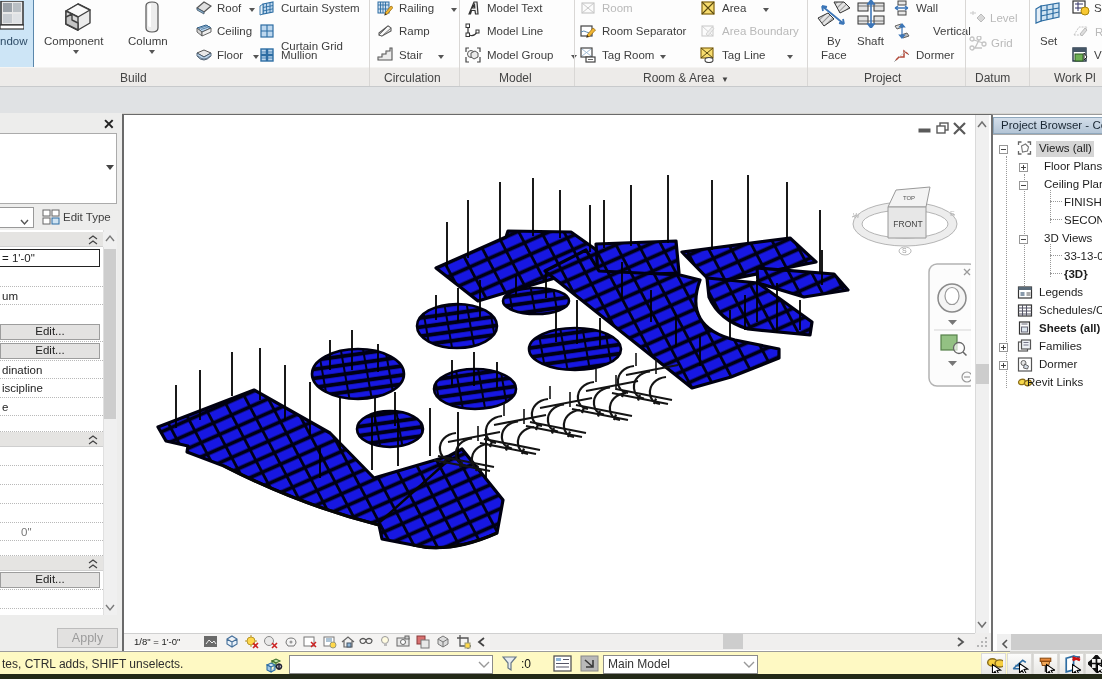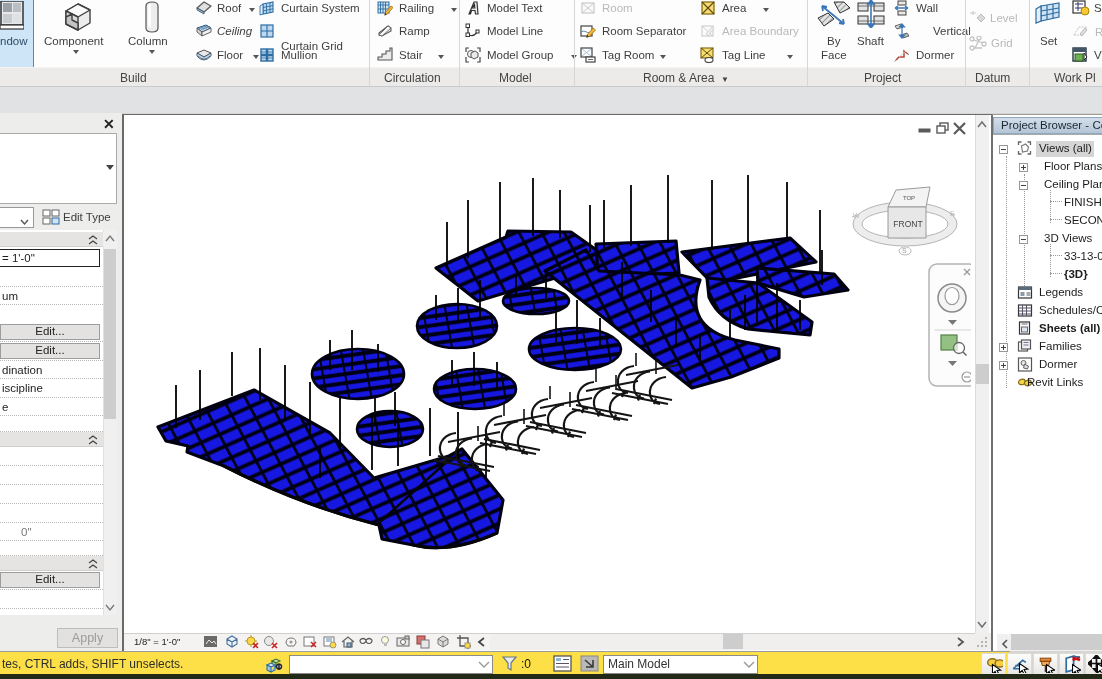--- a/index.html
+++ b/index.html
@@ -21,21 +21,21 @@
   .prow { position:absolute; left:0; width:103px; border-bottom:1px dotted #b9b9b9; background:#fff; }
   .ptext { position:absolute; font-size:11.5px; color:#1d1d1d; top:3px; }
   .sect { position:absolute; left:0; width:103px; height:15px; background:#e5e4e2; border-bottom:1px solid #cfcfcf; }
   .editbtn { position:absolute; background:#e3e2e1; border:1px solid #9d9d9d; font-size:11.5px; color:#222; text-align:center; }
   
   #canvas { position:absolute; left:122px; top:114px; width:869px; height:537px; background:#fff; border-left:2px solid #6a6a6a; border-top:1px solid #6a6a6a; }
   
   #browser { position:absolute; left:991px; top:114px; width:111px; height:537px; background:#fff; border-left:2px solid #707070; border-top:1px solid #9a9a9a; }
   .trow { position:absolute; font-size:11.5px; color:#1c1c1c; white-space:nowrap;text-align:center; }
   
-  #status { position:absolute; left:0; top:651px; width:1010px; height:24px; background:#fde047; border-top:1px solid #9b9b9b; }
+  #status { position:absolute; left:0; top:651px; width:1010px; height:24px; background:#fef9c3; border-top:1px solid #9b9b9b; }
   #darkstrip { position:absolute; left:0; top:674px; width:1102px; height:5px; background:#232917; }
 </style>
 </head>
 <body>
 <div id="ribbon">
 
   <div class="abs" style="left:0;top:0;width:34px;height:67px;background:#cde5f6;border-right:1px solid #5a87ab;"></div>
   <svg class="abs" style="left:0;top:1px;" width="24" height="30" viewBox="0 0 24 30">
     <rect x="1" y="0" width="22" height="24" fill="#e8e8e8" stroke="#333" stroke-width="1.5"></rect>
     <rect x="3" y="2" width="9" height="9" fill="#9aa1a8"></rect>
@@ -69,21 +69,21 @@
       <path d="M1 8 L8 12 L8 14 L1 10 Z" fill="#8cb4d2" stroke="#456" stroke-width="0.8"></path>
     </svg>
   <div class="lbl" style="left:217px;top:2px;">Roof</div>
   <div class="ddown" style="left:249px;top:8px;"></div>
   <svg class="icon16" style="left:196px;top:23px;" viewBox="0 0 16 16">
       <path d="M1 5 L10 2 L15 5 L6 9 Z" fill="#bdd7ee" stroke="#2e5f8a" stroke-width="1"></path>
       <path d="M3 5.5 l9 -3 M5 6.5 l9 -3" stroke="#2e5f8a" stroke-width="0.7"></path>
       <path d="M1 5 L6 9 L6 13 L1 9 Z" fill="#d5d5d5" stroke="#555" stroke-width="0.9"></path>
       <path d="M6 9 L15 5 L15 9 L6 13 Z" fill="#efefef" stroke="#555" stroke-width="0.9"></path>
     </svg>
-  <div class="lbl" style="left:217px;top:25px;font-style:italic;">Ceiling</div>
+  <div class="lbl" style="left:217px;top:25px;">Ceiling</div>
   <svg class="icon16" style="left:196px;top:47px;" viewBox="0 0 16 16">
       <path d="M1 6 L8 3 L15 6 L8 10 Z" fill="#e8e8e8" stroke="#555" stroke-width="1"></path>
       <path d="M1 6 L8 10 L15 6 L15 9 Q11 13 8 13 Q4 13 1 9 Z" fill="#bdd7ee" stroke="#456" stroke-width="0.9"></path>
       <path d="M2 9 q3 3 6 3 q3 0 6 -3" stroke="#456" stroke-width="0.7" fill="none"></path>
     </svg>
   <div class="lbl" style="left:217px;top:49px;">Floor</div>
   <div class="ddown" style="left:253px;top:55px;"></div>
   <svg class="icon16" style="left:259px;top:0px;" viewBox="0 0 16 16">
       <path d="M4 4 L14 2 L14 12 L4 14 Z" fill="#bdd7ee" stroke="#2d6da3" stroke-width="1.1"></path>
       <path d="M1 6 L4 4 L4 14 L1 15 Z" fill="#e2eef7" stroke="#2d6da3" stroke-width="0.9"></path>

